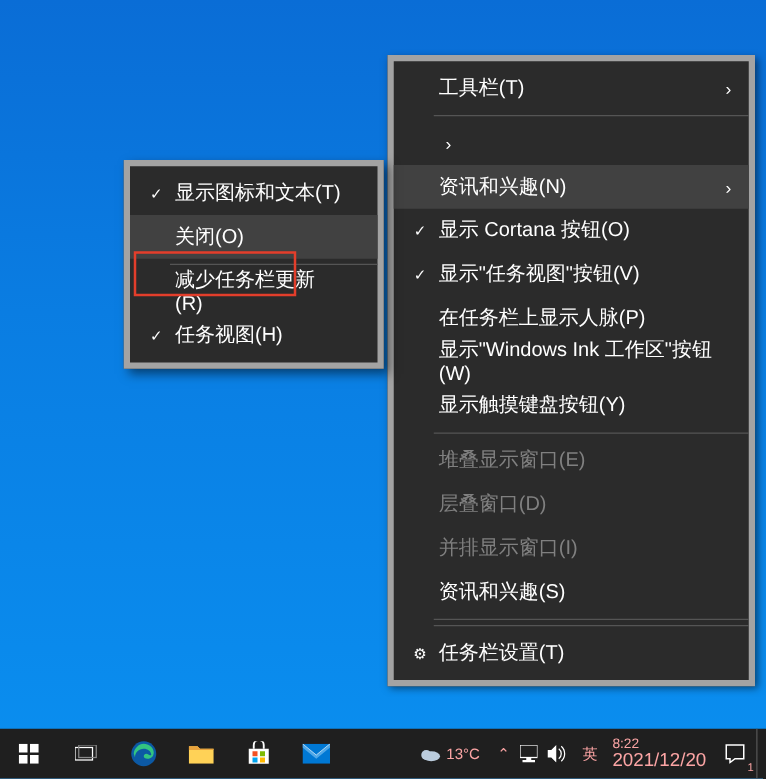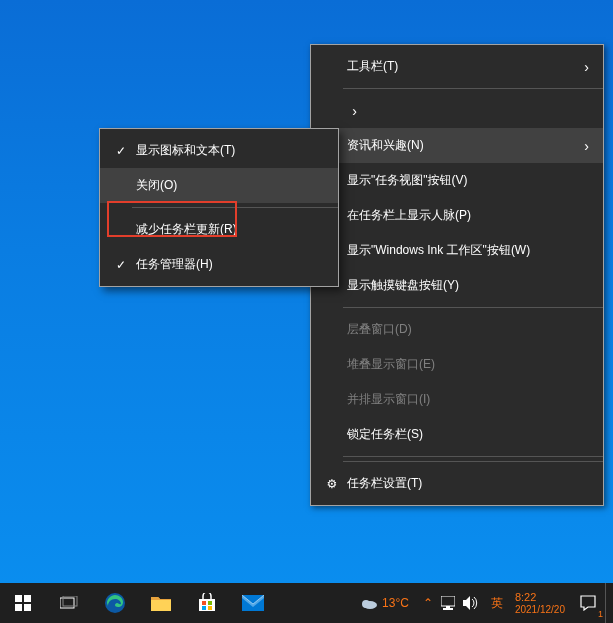--- a/index.html
+++ b/index.html
@@ -3,22 +3,22 @@
 <meta charset="utf-8">
 <style>
   * { margin: 0; padding: 0; box-sizing: border-box; }
   html, body { width: 613px; height: 623px; overflow: hidden; font-family: "Segoe UI", "Microsoft YaHei", sans-serif; }
   body { background: linear-gradient(180deg, #0a6dd6 0%, #0a7de2 40%, #0a8ff0 100%); position: relative; }
 
   .context-menu {
     position: absolute;
     background: #2b2b2b;
     color: #fff;
-    font-size: 12px;
-    border: 1px solid #a3a3a3;
+    font-size: 16px;
+    border: 5px solid #a3a3a3;
     box-shadow: 2px 2px 6px rgba(0,0,0,0.5);
   }
   .menu-item {
     display: flex;
     align-items: center;
     height: 35px;
     padding: 0 14px 0 10px;
     cursor: default;
   }
   .menu-item.hover { background: #414141; }
@@ -27,34 +27,34 @@
   .arrow-col { width: 14px; display: flex; justify-content: flex-end; align-items: center; }
   .divider { height: 1px; background: #555; margin: 4px 0 4px 32px; }
   .disabled .label-col { color: #808080; }
   .highlight-box {
     position: absolute;
     border: 2px solid #e33e2b;
     pointer-events: none;
   }
 
   
-  #submenu { left: 99px; top: 128px; width: 240px; padding: 4px 0; box-shadow: 4px 4px 8px rgba(0,0,0,0.5); }
+  #submenu { left: 99px; top: 128px; width: 208px; padding: 4px 0; box-shadow: 4px 4px 8px rgba(0,0,0,0.5); }
 
   
   #mainmenu { left: 310px; top: 44px; width: 294px; padding: 4px 0; }
 
   
   .taskbar {
     position: absolute;
     left: 0; right: 0; bottom: 0;
     height: 40px;
     background: #1f1f1f;
     display: flex;
     align-items: center;
-    color: #f97316;
+    color: #fca5a5;
     font-size: 12px;
   }
   .tb-left { display: flex; align-items: center; height: 100%; }
   .tb-btn { width: 46px; height: 100%; display: flex; align-items: center; justify-content: center; }
   .tb-right { margin-left: auto; display: flex; align-items: center; height: 100%; padding-right:2px; }
   .tb-weather { display: flex; align-items: center; gap: 4px; padding: 0 8px; height:100%; }
   .tb-tray { display: flex; align-items: center; gap: 8px; padding: 0 6px; height:100%; }
   .tb-ime { padding: 0 6px; height:100%; display:flex; align-items:center; }
   .tb-clock { text-align: left; line-height: 1.1; padding:0 6px; height:100%; display:flex; flex-direction:column; justify-content:center; }
   .tb-action { width:34px; height:100%; display:flex; align-items:center; justify-content:center; position:relative; }
@@ -79,20 +79,25 @@
       <span class="check-col"></span>
       <span class="arrow-col chevron-icon"></span>
     </div>
     <div class="menu-item hover">
       <span class="check-col"></span>
       <span class="label-col">资讯和兴趣(N)</span>
       <span class="arrow-col chevron-icon"></span>
     </div>
     <div class="menu-item">
       <span class="check-col check-icon"></span>
+      <span class="label-col">显示 Cortana 按钮(O)</span>
+      <span class="arrow-col"></span>
+    </div>
+    <div class="menu-item">
+      <span class="check-col check-icon"></span>
       <span class="label-col">显示"任务视图"按钮(V)</span>
       <span class="arrow-col"></span>
     </div>
     <div class="menu-item">
       <span class="check-col"></span>
       <span class="label-col">在任务栏上显示人脉(P)</span>
       <span class="arrow-col"></span>
     </div>
     <div class="menu-item">
       <span class="check-col"></span>
@@ -100,36 +105,36 @@
       <span class="arrow-col"></span>
     </div>
     <div class="menu-item">
       <span class="check-col"></span>
       <span class="label-col">显示触摸键盘按钮(Y)</span>
       <span class="arrow-col"></span>
     </div>
     <div class="divider"></div>
     <div class="menu-item disabled">
       <span class="check-col"></span>
+      <span class="label-col">堆叠显示窗口(E)</span>
+      <span class="arrow-col"></span>
+    </div>
+    <div class="menu-item disabled">
+      <span class="check-col"></span>
       <span class="label-col">层叠窗口(D)</span>
       <span class="arrow-col"></span>
     </div>
     <div class="menu-item disabled">
       <span class="check-col"></span>
-      <span class="label-col">堆叠显示窗口(E)</span>
-      <span class="arrow-col"></span>
-    </div>
-    <div class="menu-item disabled">
-      <span class="check-col"></span>
       <span class="label-col">并排显示窗口(I)</span>
       <span class="arrow-col"></span>
     </div>
     <div class="menu-item">
       <span class="check-col"></span>
-      <span class="label-col">锁定任务栏(S)</span>
+      <span class="label-col">资讯和兴趣(S)</span>
       <span class="arrow-col"></span>
     </div>
     <div class="divider"></div>
     <div class="divider"></div>
     <div class="menu-item">
       <span class="check-col gear-icon"></span>
       <span class="label-col">任务栏设置(T)</span>
       <span class="arrow-col"></span>
     </div>
   </div>
@@ -146,21 +151,21 @@
       <span class="arrow-col"></span>
     </div>
     <div class="divider"></div>
     <div class="menu-item">
       <span class="check-col"></span>
       <span class="label-col">减少任务栏更新(R)</span>
       <span class="arrow-col"></span>
     </div>
     <div class="menu-item">
       <span class="check-col check-icon"></span>
-      <span class="label-col">任务管理器(H)</span>
+      <span class="label-col">任务视图(H)</span>
       <span class="arrow-col"></span>
     </div>
   </div>
 
 <div class="highlight-box" style="left: 107px; top: 201px; width: 130px; height: 36px;"></div>
 
 <div class="taskbar">
   <div class="tb-left">
     <div class="tb-btn">
       <svg width="16" height="16" viewBox="0 0 16 16">
@@ -225,21 +230,21 @@
       <svg width="16" height="14" viewBox="0 0 16 14">
         <path d="M0 4h3l4-4v14l-4-4H0z" fill="#fff"></path>
         <path d="M9 3a5 5 0 010 8M11 1a8 8 0 010 12" fill="none" stroke="#fff"></path>
       </svg>
     </div>
     <div class="tb-ime">
       <span>英</span>
     </div>
     <div class="tb-clock">
       <div style="font-size:11px">8:22</div>
-      <div style="font-size:10px">2021/12/20</div>
+      <div style="font-size:15px">2021/12/20</div>
     </div>
     <div class="tb-action">
       <svg width="16" height="16" viewBox="0 0 16 16">
         <path d="M1 1h14v11H8l-4 3v-3H1z" fill="none" stroke="#fff" stroke-width="1.2"></path>
       </svg>
       <span style="position:absolute; bottom:4px; right:2px; font-size:9px">1</span>
     </div>
     <div class="tb-showdesktop"></div>
   </div>
 </div>

